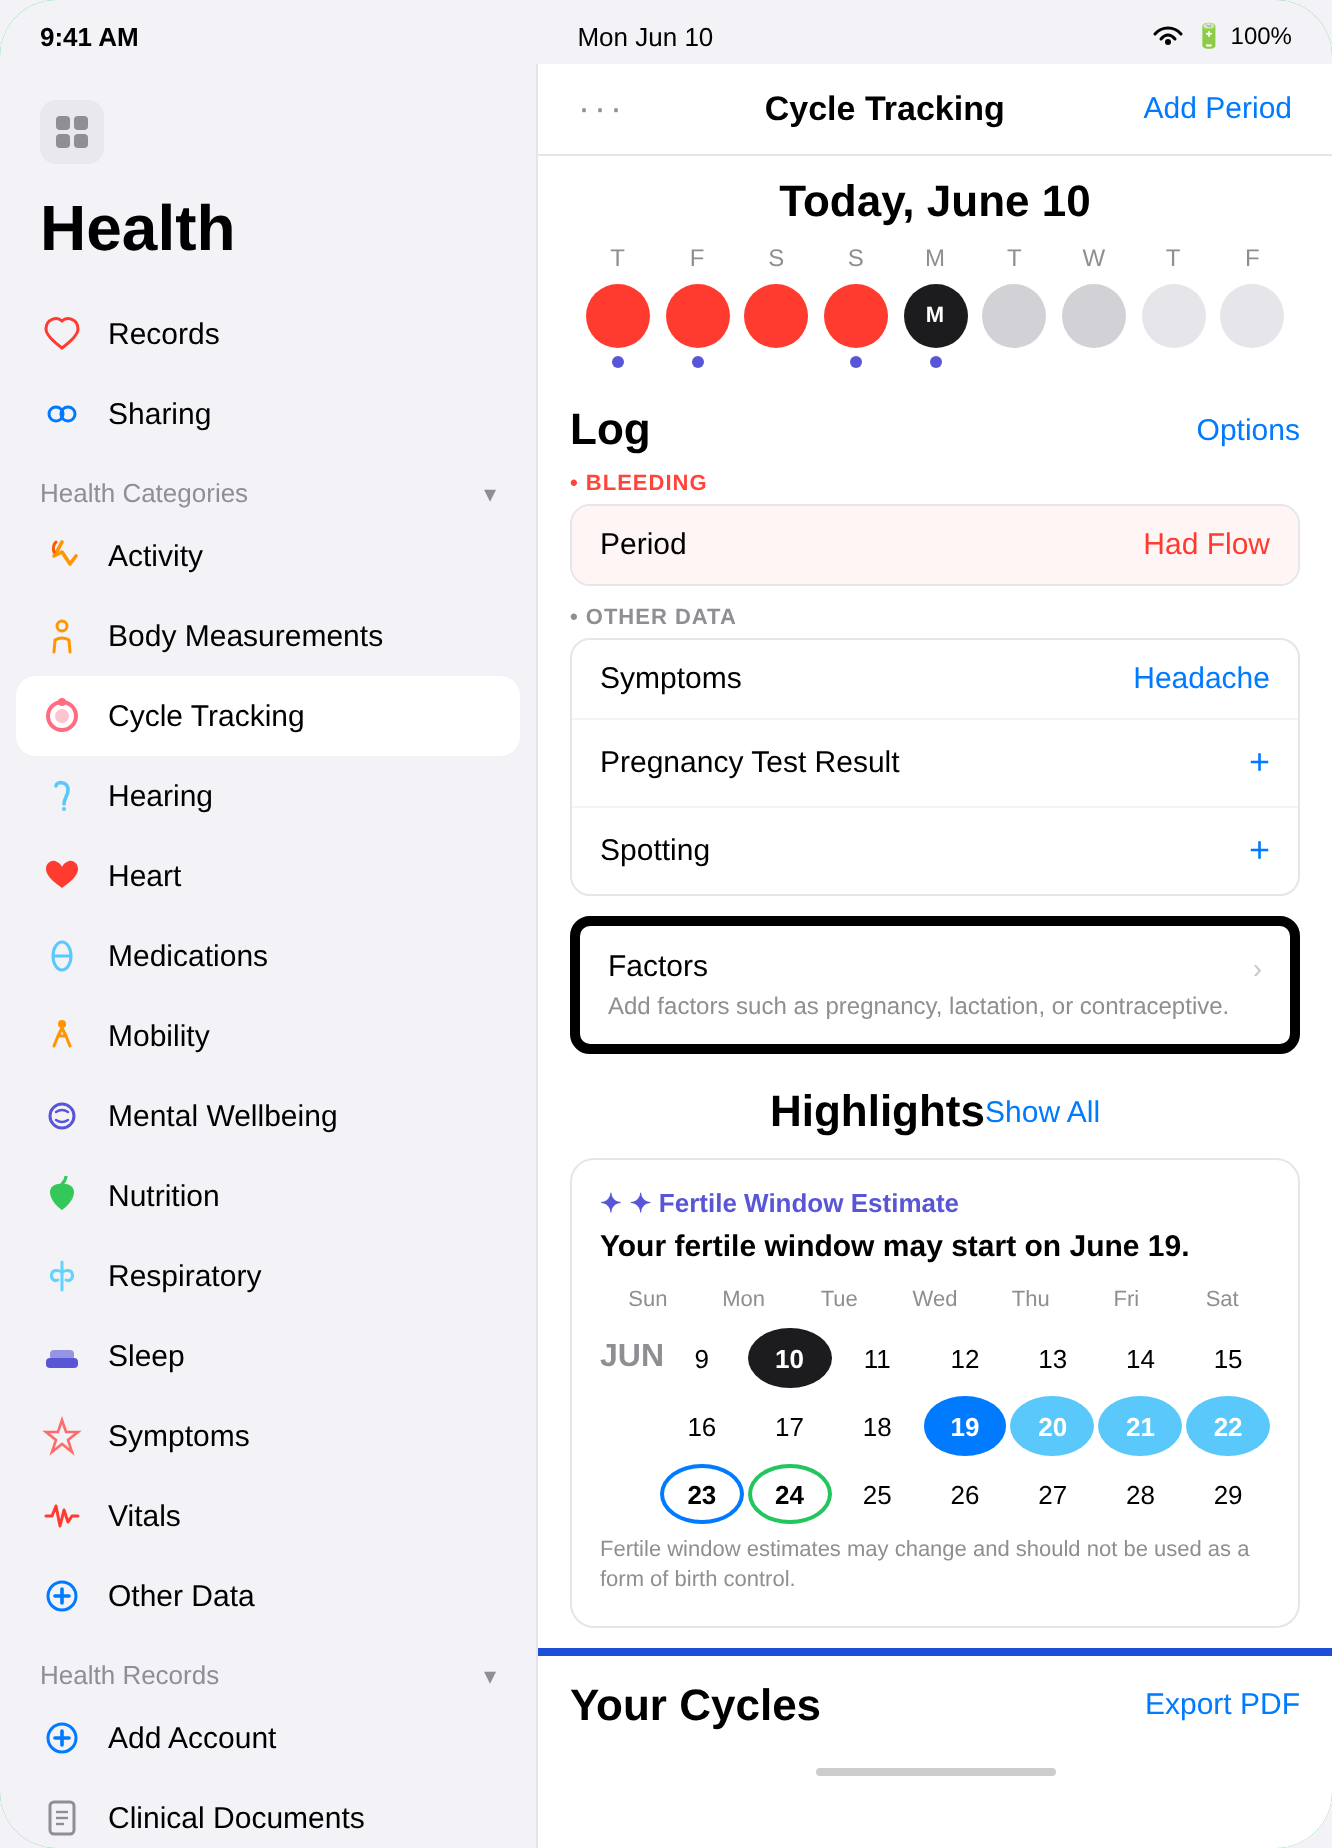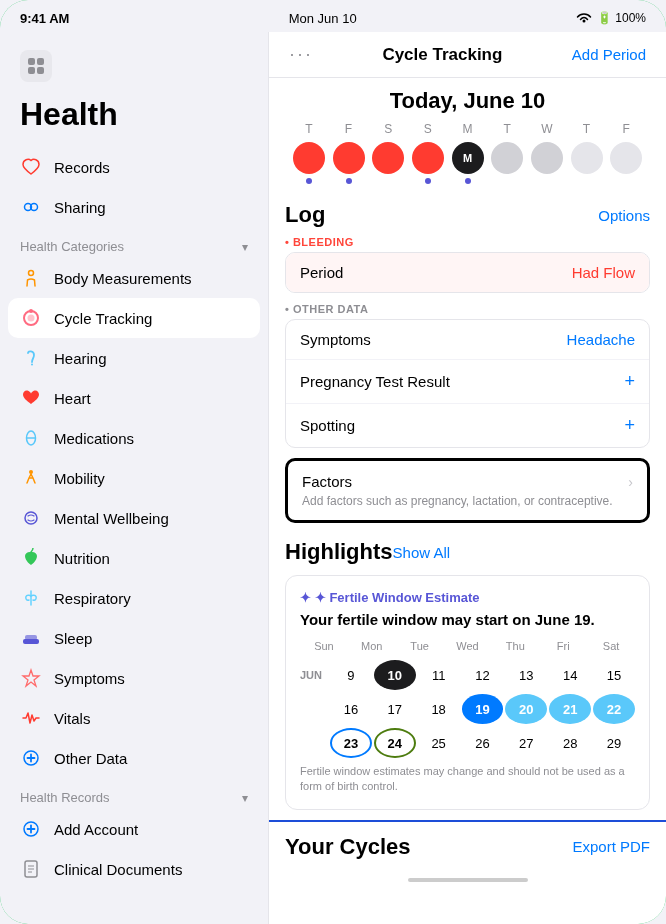--- a/index.html
+++ b/index.html
@@ -292,21 +292,21 @@
       color: #007aff;
     }
     .log-row-highlighted {
       background: #fff5f5;
     }
 
     
     .factors-card {
       background: #fff;
       border-radius: 10px;
-      border: 3px solid #000000;
+      border: 5px solid #000000;
       padding: 12px 14px;
       margin: 10px 16px 0 16px;
     }
     .factors-row {
       display: flex;
       justify-content: space-between;
       align-items: center;
       margin-bottom: 4px;
     }
     .factors-label {
@@ -321,21 +321,21 @@
       font-size: 12px;
       color: #8e8e93;
     }
 
     
     .highlights-section {
       padding: 16px 16px 0 16px;
     }
     .highlights-header {
       display: flex;
-      justify-content: flex-start;
+      justify-content: center;
       align-items: center;
       margin-bottom: 10px;
     }
     .highlights-title {
       font-size: 22px;
       font-weight: 700;
       color: #000;
     }
     .highlights-showall {
       font-size: 15px;
@@ -409,21 +409,21 @@
       margin-top: 6px;
       line-height: 1.4;
     }
 
     
     .your-cycles-section {
       padding: 12px 16px;
       display: flex;
       justify-content: space-between;
       align-items: center;
-      border-top: 2px solid #1d4ed8;
+      border-top: 4px solid #1d4ed8;
       margin-top: 8px;
     }
     .your-cycles-title {
       font-size: 22px;
       font-weight: 700;
       color: #000;
     }
     .your-cycles-export {
       font-size: 15px;
       color: #007aff;
@@ -495,20 +495,29 @@
           </svg>
         </div>
         <span class="nav-label">Sharing</span>
       </div>
 
       <div class="sidebar-section-header">
         <span class="sidebar-section-title">Health Categories</span>
         <span class="sidebar-section-chevron">▾</span>
       </div>
 
+      <div class="sidebar-nav-item">
+        <div class="nav-icon">
+          <svg width="20" height="20" viewBox="0 0 20 20">
+            <path d="M10 3 C10 3 8 7 6 10 L10 8 L14 14 L17 10" stroke="#ff9500" stroke-width="1.8" fill="none" stroke-linecap="round" stroke-linejoin="round"></path>
+            <path d="M6 8 C6 8 5 5 7 3" stroke="#ff5500" stroke-width="1.5" fill="none" stroke-linecap="round"></path>
+          </svg>
+        </div>
+        <span class="nav-label">Activity</span>
+      </div>
 
       <div class="sidebar-nav-item">
         <div class="nav-icon">
           <svg width="20" height="20" viewBox="0 0 20 20">
             <circle cx="10" cy="5" r="2.5" stroke="#ff9500" stroke-width="1.5" fill="none"></circle>
             <path d="M6 18 L6.5 12 Q10 10 13.5 12 L14 18" stroke="#ff9500" stroke-width="1.5" fill="none" stroke-linecap="round" stroke-linejoin="round"></path>
           </svg>
         </div>
         <span class="nav-label">Body Measurements</span>
       </div>
@@ -788,21 +797,21 @@
             <div class="mini-cal-header">
               <div class="mini-cal-day-label">Sun</div>
               <div class="mini-cal-day-label">Mon</div>
               <div class="mini-cal-day-label">Tue</div>
               <div class="mini-cal-day-label">Wed</div>
               <div class="mini-cal-day-label">Thu</div>
               <div class="mini-cal-day-label">Fri</div>
               <div class="mini-cal-day-label">Sat</div>
             </div>
             <div style="display:flex; align-items:center; margin-bottom:4px;">
-              <span style="font-size:11px; color:#8e8e93; font-weight:600; width:30px; flex-shrink:0;">JUN</span>
+              <span style="font-size:16px; color:#8e8e93; font-weight:600; width:30px; flex-shrink:0;">JUN</span>
               <div class="mini-cal-grid" style="flex:1;">
                 <div class="mini-cal-cell">9</div>
                 <div class="mini-cal-cell today-cell">10</div>
                 <div class="mini-cal-cell">11</div>
                 <div class="mini-cal-cell">12</div>
                 <div class="mini-cal-cell">13</div>
                 <div class="mini-cal-cell">14</div>
                 <div class="mini-cal-cell">15</div>
               </div>
             </div>
@@ -810,21 +819,21 @@
               <div class="mini-cal-cell">16</div>
               <div class="mini-cal-cell">17</div>
               <div class="mini-cal-cell">18</div>
               <div class="mini-cal-cell" style="background:#007aff; border-radius:50%; color:#fff; font-weight:600;">19</div>
               <div class="mini-cal-cell" style="background:#5ac8fa; border-radius:50%; color:#fff; font-weight:600;">20</div>
               <div class="mini-cal-cell" style="background:#5ac8fa; border-radius:50%; color:#fff; font-weight:600;">21</div>
               <div class="mini-cal-cell" style="background:#5ac8fa; border-radius:50%; color:#fff; font-weight:600;">22</div>
             </div>
             <div class="mini-cal-grid" style="padding-left:30px;">
               <div class="mini-cal-cell" style="border:2px solid #007aff; border-radius:50; font-weight:600; border-radius:50%;">23</div>
-              <div class="mini-cal-cell" style="border:2px solid #4d7c0f; border-radius:50%; font-weight:600;">24</div>
+              <div class="mini-cal-cell" style="border:2px solid #22c55e; border-radius:50%; font-weight:600;">24</div>
               <div class="mini-cal-cell">25</div>
               <div class="mini-cal-cell">26</div>
               <div class="mini-cal-cell">27</div>
               <div class="mini-cal-cell">28</div>
               <div class="mini-cal-cell">29</div>
             </div>
           </div>
 
           <div class="mini-cal-disclaimer">Fertile window estimates may change and should not be used as a form of birth control.</div>
         </div>

